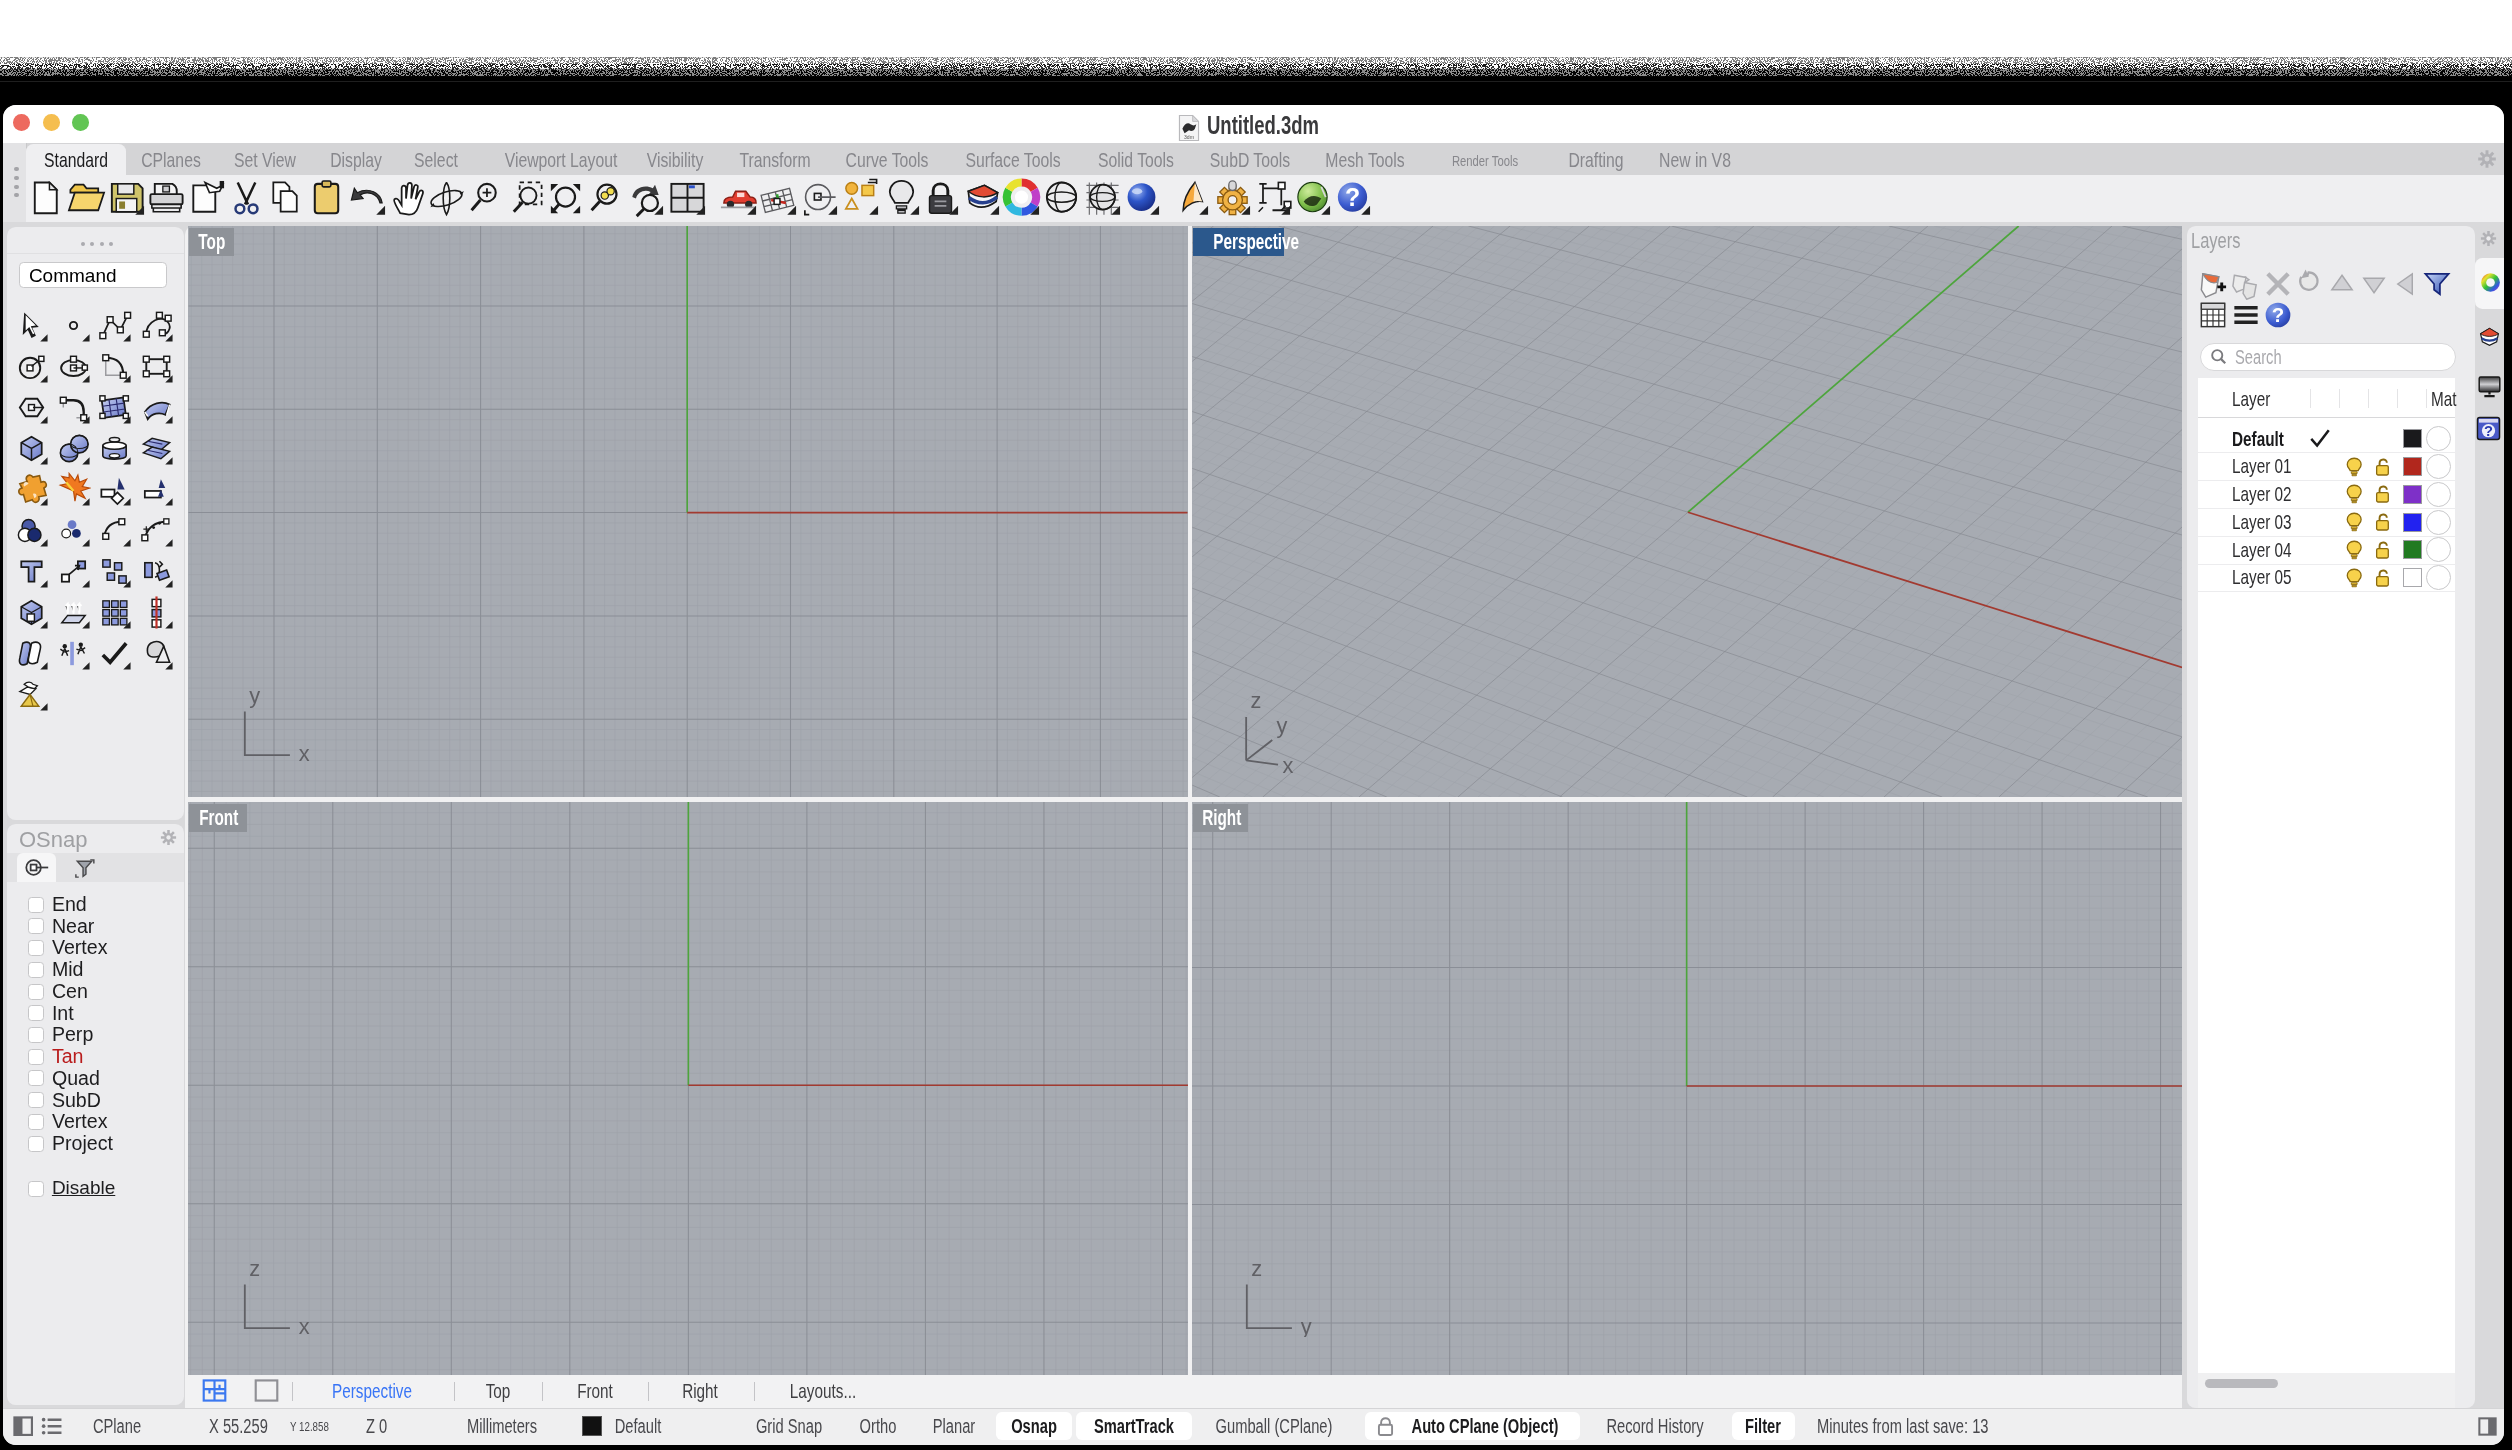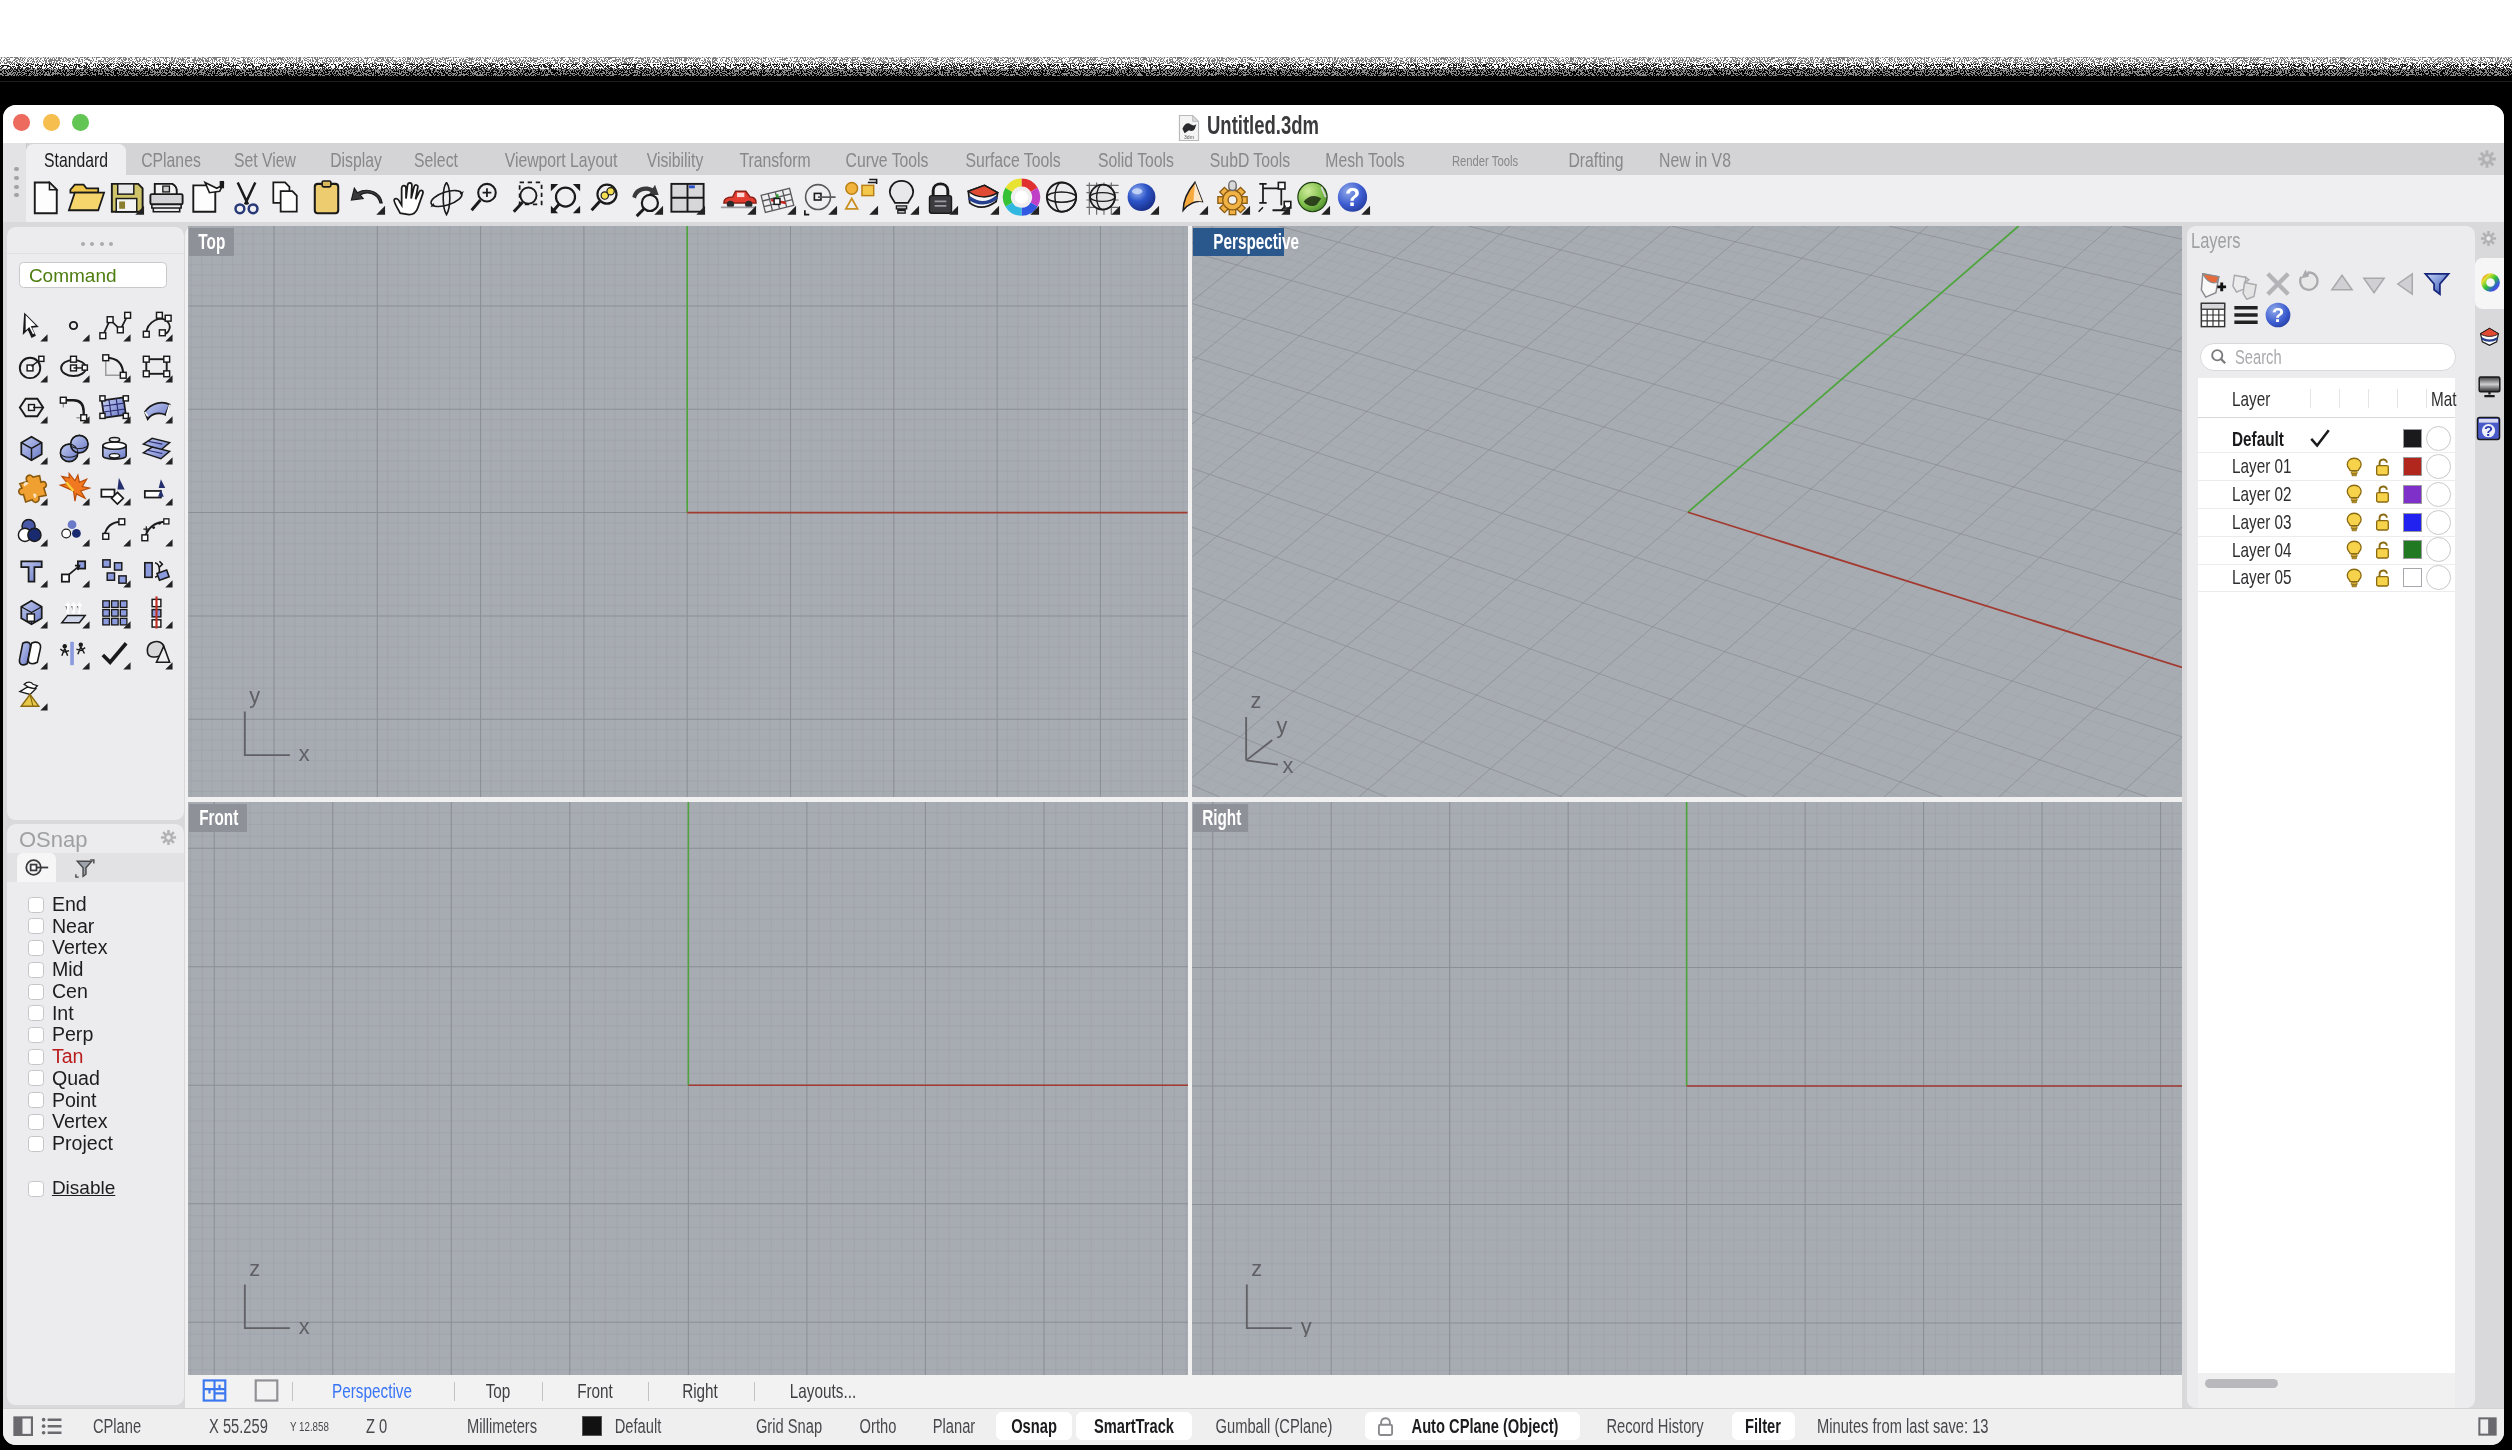--- a/index.html
+++ b/index.html
@@ -296,21 +296,21 @@
 <text x="28" y="38" font-size="34" font-weight="bold" fill="#fff" text-anchor="middle">?</text>
         <path d="M40 50 l12 0 l0 -12 z" fill="#222"></path>
       </svg>
 <div style="position:absolute;left:4.4px;top:122px;width:177px;height:593px;background:#ececee;border-radius:8.7px;"></div>
 <div style="position:absolute;left:78px;top:137px;width:4.1px;height:4.1px;background:#ababaf;border-radius:50%;"></div>
 <div style="position:absolute;left:87px;top:137px;width:4.1px;height:4.1px;background:#ababaf;border-radius:50%;"></div>
 <div style="position:absolute;left:97px;top:137px;width:4.1px;height:4.1px;background:#ababaf;border-radius:50%;"></div>
 <div style="position:absolute;left:106px;top:137px;width:4.1px;height:4.1px;background:#ababaf;border-radius:50%;"></div>
 <div style="position:absolute;left:4.4px;top:148px;width:177px;height:0px;border-top:1.5px solid #e0e0e2;"></div>
 <div style="position:absolute;left:16px;top:157px;width:148px;height:26px;background:#fff;border:1.5px solid #c9c9cb;border-radius:4.4px;box-sizing:border-box;"></div>
-<div style="position:absolute;left:26px;top:160px;font-size:19px;color:#4d7c0f;">Command</div>
+<div style="position:absolute;left:26px;top:160px;font-size:19px;color:#000000;">Command</div>
 <svg style="position:absolute;left:11.6px;top:203px" width="35" height="35" viewBox="0 0 48 48">
         <path d="M14 6 l20 20 l-9 1 l5 11 l-6 3 l-5 -11 l-7 7 z" fill="#1a1a1a"></path>
         <path d="M16 10 l14 14 l-7 1 l5 10 l-2 1 l-5 -10 l-5 5 z" fill="#fff"></path>
         <path d="M36 46 l10 0 l0 -10 z" fill="#222"></path>
       </svg>
 <svg style="position:absolute;left:53px;top:203px" width="35" height="35" viewBox="0 0 48 48">
         <circle cx="24" cy="24" r="5" fill="none" stroke="#1a1a1a" stroke-width="2.6"></circle>
         <path d="M36 46 l10 0 l0 -10 z" fill="#222"></path>
       </svg>
 <svg style="position:absolute;left:94px;top:203px" width="35" height="35" viewBox="0 0 48 48">
@@ -635,21 +635,21 @@
 <div style="position:absolute;left:49px;top:875px;font-size:19.6px;color:#1d1d1f;">Cen</div>
 <div style="position:absolute;left:25.4px;top:900px;width:16px;height:16px;background:#fff;border:1.5px solid #c6c6c8;border-radius:3.6px;box-sizing:border-box;"></div>
 <div style="position:absolute;left:49px;top:897px;font-size:19.6px;color:#1d1d1f;">Int</div>
 <div style="position:absolute;left:25.4px;top:922px;width:16px;height:16px;background:#fff;border:1.5px solid #c6c6c8;border-radius:3.6px;box-sizing:border-box;"></div>
 <div style="position:absolute;left:49px;top:918px;font-size:19.6px;color:#1d1d1f;text-align:center;">Perp</div>
 <div style="position:absolute;left:25.4px;top:944px;width:16px;height:16px;background:#fff;border:1.5px solid #c6c6c8;border-radius:3.6px;box-sizing:border-box;"></div>
 <div style="position:absolute;left:49px;top:940px;font-size:19.6px;color:#b91c1c;">Tan</div>
 <div style="position:absolute;left:25.4px;top:965px;width:16px;height:16px;background:#fff;border:1.5px solid #c6c6c8;border-radius:3.6px;box-sizing:border-box;"></div>
 <div style="position:absolute;left:49px;top:962px;font-size:19.6px;color:#1d1d1f;">Quad</div>
 <div style="position:absolute;left:25.4px;top:987px;width:16px;height:16px;background:#fff;border:1.5px solid #c6c6c8;border-radius:3.6px;box-sizing:border-box;"></div>
-<div style="position:absolute;left:49px;top:984px;font-size:19.6px;color:#1d1d1f;">Point</div>
+<div style="position:absolute;left:49px;top:984px;font-size:19.6px;color:#1d1d1f;">SubD</div>
 <div style="position:absolute;left:25.4px;top:1009px;width:16px;height:16px;background:#fff;border:1.5px solid #c6c6c8;border-radius:3.6px;box-sizing:border-box;"></div>
 <div style="position:absolute;left:49px;top:1005px;font-size:19.6px;color:#1d1d1f;">Vertex</div>
 <div style="position:absolute;left:25.4px;top:1031px;width:16px;height:16px;background:#fff;border:1.5px solid #c6c6c8;border-radius:3.6px;box-sizing:border-box;"></div>
 <div style="position:absolute;left:49px;top:1027px;font-size:19.6px;color:#1d1d1f;">Project</div>
 <div style="position:absolute;left:25.4px;top:1076px;width:16px;height:16px;background:#fff;border:1.5px solid #c6c6c8;border-radius:3.6px;box-sizing:border-box;"></div>
 <div style="position:absolute;left:49px;top:1072px;font-size:19px;color:#1d1d1f;text-decoration:underline;">Disable</div>
 <div style="position:absolute;left:182px;top:121px;width:1997px;height:1182px;background:#f1f1f2;border-radius:8.7px;"></div>
 <div style="position:absolute;left:185px;top:121px;width:1000px;height:571px;background:#a7abb2;overflow:hidden;">
         <svg width="1000" height="571" viewBox="0 0 1375 786" style="position:absolute;left:0;top:0">
           <path d="M3.8 0.0L3.8 786.0 M18.1 0.0L18.1 786.0 M32.3 0.0L32.3 786.0 M46.5 0.0L46.5 786.0 M60.7 0.0L60.7 786.0 M74.9 0.0L74.9 786.0 M89.2 0.0L89.2 786.0 M103.4 0.0L103.4 786.0 M131.8 0.0L131.8 786.0 M146.0 0.0L146.0 786.0 M160.3 0.0L160.3 786.0 M174.5 0.0L174.5 786.0 M188.7 0.0L188.7 786.0 M202.9 0.0L202.9 786.0 M217.1 0.0L217.1 786.0 M231.4 0.0L231.4 786.0 M245.6 0.0L245.6 786.0 M274.0 0.0L274.0 786.0 M288.2 0.0L288.2 786.0 M302.5 0.0L302.5 786.0 M316.7 0.0L316.7 786.0 M330.9 0.0L330.9 786.0 M345.1 0.0L345.1 786.0 M359.3 0.0L359.3 786.0 M373.6 0.0L373.6 786.0 M387.8 0.0L387.8 786.0 M416.2 0.0L416.2 786.0 M430.4 0.0L430.4 786.0 M444.7 0.0L444.7 786.0 M458.9 0.0L458.9 786.0 M473.1 0.0L473.1 786.0 M487.3 0.0L487.3 786.0 M501.5 0.0L501.5 786.0 M515.8 0.0L515.8 786.0 M530.0 0.0L530.0 786.0 M558.4 0.0L558.4 786.0 M572.6 0.0L572.6 786.0 M586.9 0.0L586.9 786.0 M601.1 0.0L601.1 786.0 M615.3 0.0L615.3 786.0 M629.5 0.0L629.5 786.0 M643.7 0.0L643.7 786.0 M658.0 0.0L658.0 786.0 M672.2 0.0L672.2 786.0 M700.6 0.0L700.6 786.0 M714.8 0.0L714.8 786.0 M729.1 0.0L729.1 786.0 M743.3 0.0L743.3 786.0 M757.5 0.0L757.5 786.0 M771.7 0.0L771.7 786.0 M785.9 0.0L785.9 786.0 M800.2 0.0L800.2 786.0 M814.4 0.0L814.4 786.0 M842.8 0.0L842.8 786.0 M857.0 0.0L857.0 786.0 M871.3 0.0L871.3 786.0 M885.5 0.0L885.5 786.0 M899.7 0.0L899.7 786.0 M913.9 0.0L913.9 786.0 M928.1 0.0L928.1 786.0 M942.4 0.0L942.4 786.0 M956.6 0.0L956.6 786.0 M985.0 0.0L985.0 786.0 M999.2 0.0L999.2 786.0 M1013.5 0.0L1013.5 786.0 M1027.7 0.0L1027.7 786.0 M1041.9 0.0L1041.9 786.0 M1056.1 0.0L1056.1 786.0 M1070.3 0.0L1070.3 786.0 M1084.6 0.0L1084.6 786.0 M1098.8 0.0L1098.8 786.0 M1127.2 0.0L1127.2 786.0 M1141.4 0.0L1141.4 786.0 M1155.7 0.0L1155.7 786.0 M1169.9 0.0L1169.9 786.0 M1184.1 0.0L1184.1 786.0 M1198.3 0.0L1198.3 786.0 M1212.5 0.0L1212.5 786.0 M1226.8 0.0L1226.8 786.0 M1241.0 0.0L1241.0 786.0 M1269.4 0.0L1269.4 786.0 M1283.6 0.0L1283.6 786.0 M1297.9 0.0L1297.9 786.0 M1312.1 0.0L1312.1 786.0 M1326.3 0.0L1326.3 786.0 M1340.5 0.0L1340.5 786.0 M1354.7 0.0L1354.7 786.0 M1369.0 0.0L1369.0 786.0 M0.0 10.6L1375.0 10.6 M0.0 24.8L1375.0 24.8 M0.0 39.0L1375.0 39.0 M0.0 53.2L1375.0 53.2 M0.0 67.4L1375.0 67.4 M0.0 81.7L1375.0 81.7 M0.0 95.9L1375.0 95.9 M0.0 124.3L1375.0 124.3 M0.0 138.5L1375.0 138.5 M0.0 152.8L1375.0 152.8 M0.0 167.0L1375.0 167.0 M0.0 181.2L1375.0 181.2 M0.0 195.4L1375.0 195.4 M0.0 209.6L1375.0 209.6 M0.0 223.9L1375.0 223.9 M0.0 238.1L1375.0 238.1 M0.0 266.5L1375.0 266.5 M0.0 280.7L1375.0 280.7 M0.0 295.0L1375.0 295.0 M0.0 309.2L1375.0 309.2 M0.0 323.4L1375.0 323.4 M0.0 337.6L1375.0 337.6 M0.0 351.8L1375.0 351.8 M0.0 366.1L1375.0 366.1 M0.0 380.3L1375.0 380.3 M0.0 408.7L1375.0 408.7 M0.0 422.9L1375.0 422.9 M0.0 437.2L1375.0 437.2 M0.0 451.4L1375.0 451.4 M0.0 465.6L1375.0 465.6 M0.0 479.8L1375.0 479.8 M0.0 494.0L1375.0 494.0 M0.0 508.3L1375.0 508.3 M0.0 522.5L1375.0 522.5 M0.0 550.9L1375.0 550.9 M0.0 565.1L1375.0 565.1 M0.0 579.4L1375.0 579.4 M0.0 593.6L1375.0 593.6 M0.0 607.8L1375.0 607.8 M0.0 622.0L1375.0 622.0 M0.0 636.2L1375.0 636.2 M0.0 650.5L1375.0 650.5 M0.0 664.7L1375.0 664.7 M0.0 693.1L1375.0 693.1 M0.0 707.3L1375.0 707.3 M0.0 721.6L1375.0 721.6 M0.0 735.8L1375.0 735.8 M0.0 750.0L1375.0 750.0 M0.0 764.2L1375.0 764.2 M0.0 778.4L1375.0 778.4" stroke="#9da1a9" stroke-width="1" fill="none" opacity="0.75"></path>

